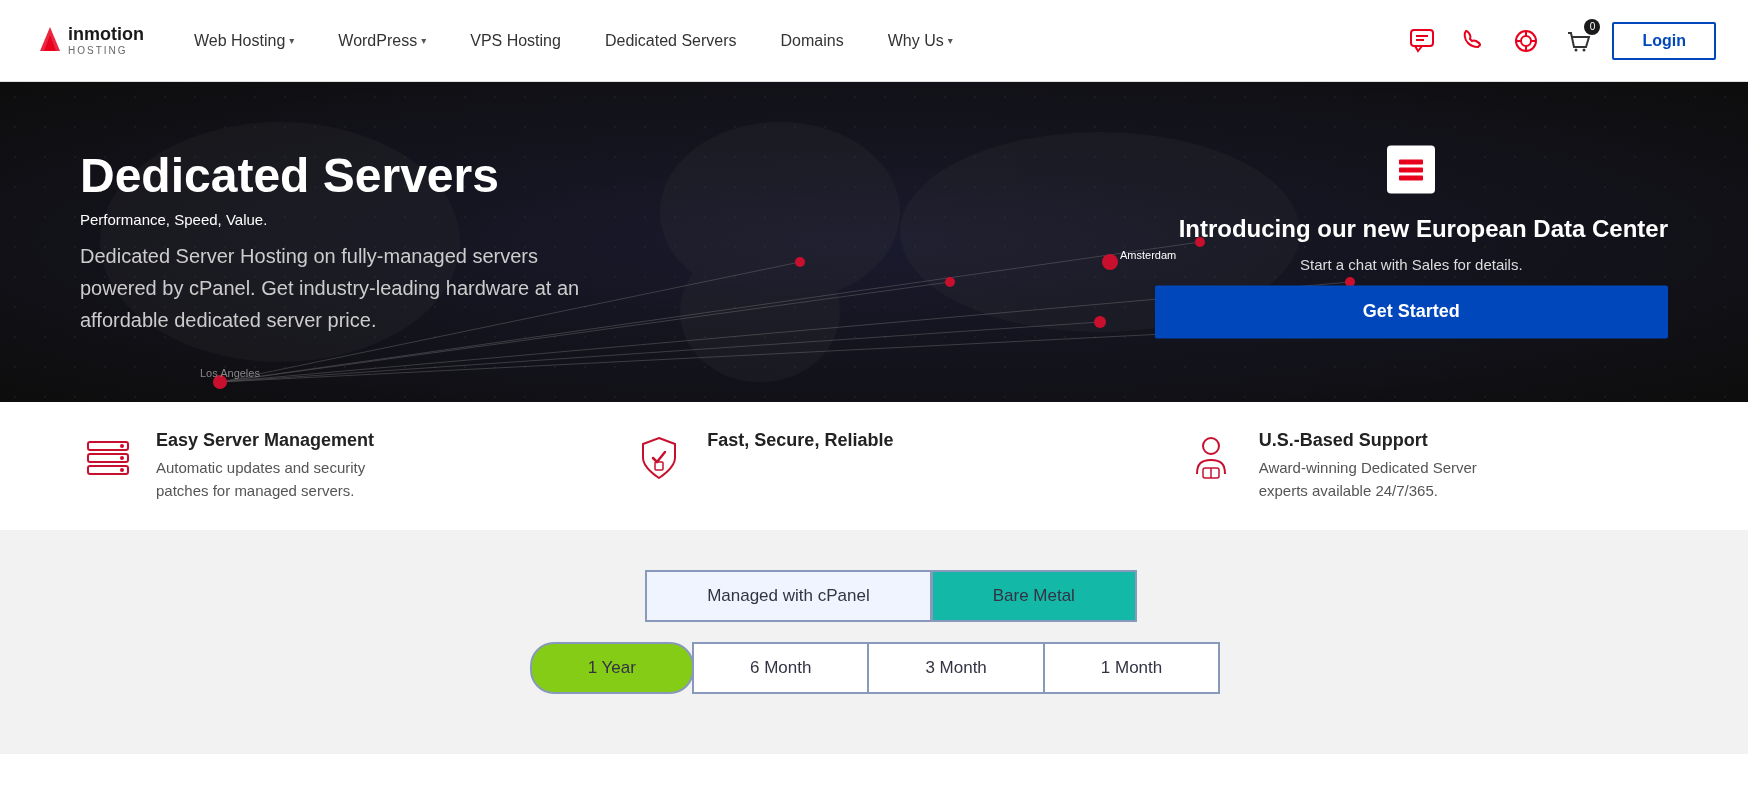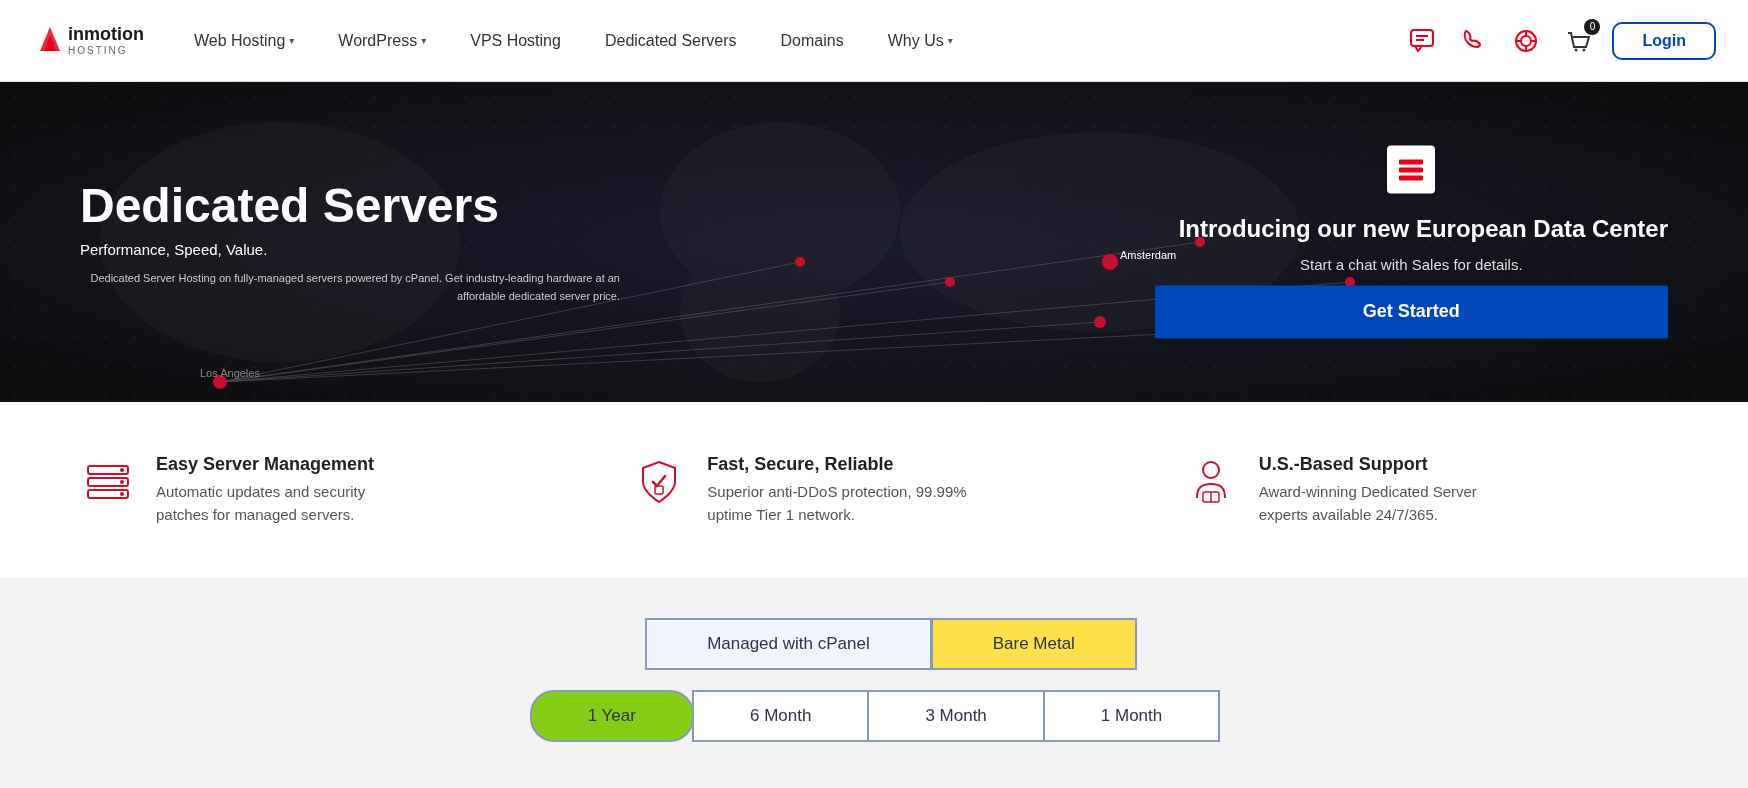--- a/index.html
+++ b/index.html
@@ -71,21 +71,21 @@
       justify-content: center;
     }
     .login-btn {
       border: 2px solid #0047bb;
       color: #0047bb;
       background: #fff;
       padding: 8px 28px;
       font-size: 16px;
       font-weight: 600;
       cursor: pointer;
-      border-radius: 10px;
+      border-radius: 2px;
     }
 
     
     .hero {
       position: relative;
       background: #111;
       width: 100%;
       height: 320px;
       overflow: hidden;
       display: flex;
@@ -118,25 +118,24 @@
       color: #fff;
       margin-bottom: 8px;
     }
     .hero-subtitle {
       font-size: 15px;
       color: #fff;
       margin-bottom: 12px;
       font-weight: 400;
     }
     .hero-desc {
-      font-size: 11px;
+      font-size: 20px;
       color: #ccc;
       line-height: 1.6;
       max-width: 560px;
-      text-align: right;
     }
     .hero-right {
       position: absolute;
       right: 80px;
       top: 50%;
       transform: translateY(-50%);
       z-index: 2;
       display: flex;
       flex-direction: column;
       align-items: center;
@@ -187,21 +186,21 @@
     .map-lines {
       position: absolute;
       inset: 0;
       z-index: 1;
     }
 
     
     .features {
       display: flex;
       align-items: flex-start;
-      padding: 52px 80px;
+      padding: 28px 80px;
       gap: 66px;
       background: #fff;
     }
     .feature-item {
       display: flex;
       align-items: flex-start;
       gap: 20px;
       flex: 1;
     }
     .feature-icon {
@@ -235,21 +234,21 @@
     .pricing-type-btns {
       display: flex;
       gap: 0;
       margin-left: 34px;
     }
     .type-btn {
       padding: 14px 60px;
       font-size: 17px;
       font-weight: 500;
       border: 2px solid #8899bb;
-      background: #fde047;
+      background: #14b8a6;
       color: #334;
       cursor: pointer;
     }
     .type-btn:first-child { border-right: 1px solid #8899bb; }
     .type-btn.active { background: #f0f4ff; }
 
     .pricing-duration-btns {
       display: flex;
       gap: 0;
     }
@@ -430,21 +429,20 @@
   </div>
 
   <div class="feature-item">
     <svg class="feature-icon" width="56" height="56" viewBox="0 0 56 56">
       <path d="M28 8 L44 14 L44 28 C44 38 28 48 28 48 C28 48 12 38 12 28 L12 14 Z" fill="none" stroke="#c8102e" stroke-width="2"></path>
       <path d="M22 28 L26 32 L34 22" fill="none" stroke="#c8102e" stroke-width="2.5" stroke-linecap="round"></path>
       <rect x="24" y="32" width="8" height="8" rx="1" fill="none" stroke="#c8102e" stroke-width="1.5"></rect>
     </svg>
     <div class="feature-text">
       <h3>Fast, Secure, Reliable</h3>
-      <p>Superior anti-DDoS protection, 99.99% uptime Tier 1 network.</p>
     </div>
   </div>
 
   <div class="feature-item">
     <svg class="feature-icon" width="56" height="56" viewBox="0 0 56 56">
       <circle cx="28" cy="16" r="8" fill="none" stroke="#c8102e" stroke-width="2"></circle>
       <path d="M14 44 C14 34 18 30 28 30 C38 30 42 34 42 44" fill="none" stroke="#c8102e" stroke-width="2"></path>
       <rect x="20" y="38" width="16" height="10" rx="2" fill="none" stroke="#c8102e" stroke-width="1.5"></rect>
       <line x1="28" y1="38" x2="28" y2="48" stroke="#c8102e" stroke-width="1.5"></line>
     </svg>

